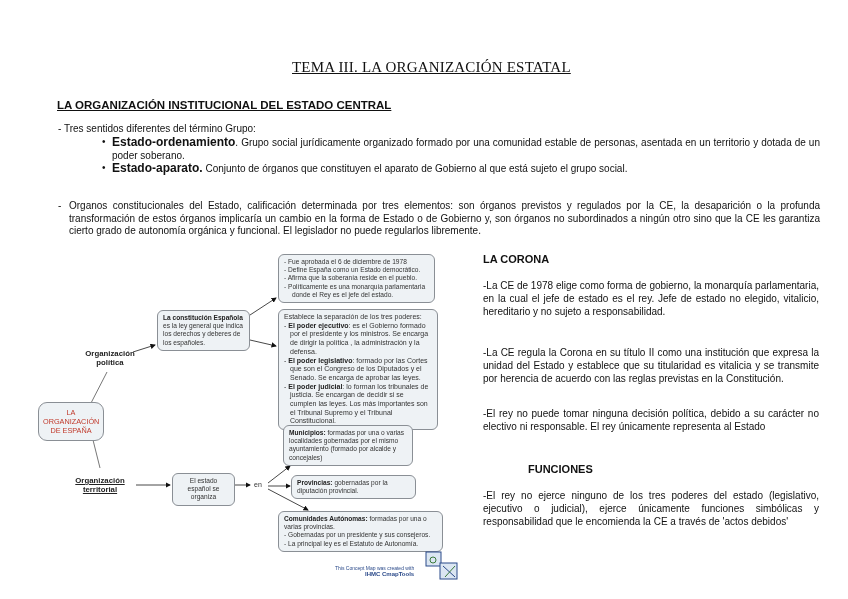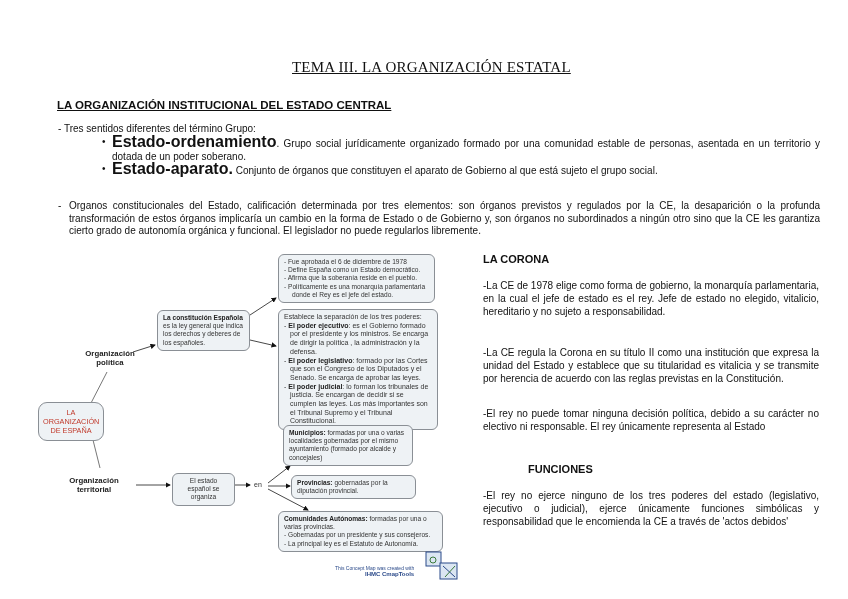--- a/index.html
+++ b/index.html
@@ -13,21 +13,21 @@
   }
   .section-heading {
     position: absolute; left: 57px; top: 99px;
     font-size: 11.5px; font-weight: bold; text-decoration: underline; white-space: nowrap;
   }
   .para { position: absolute; font-size: 10px; line-height: 12.5px; color: #111; }
   .intro { left: 58px; top: 123px; white-space: nowrap; }
   .bullets { position: absolute; left: 102px; top: 136px; width: 718px; font-size: 10px; line-height: 12.6px; }
   .bullets li { list-style: none; position: relative; padding-left: 10px; text-align: justify; }
   .bullets li::before { content: "•"; position: absolute; left: 0; top: 0; }
-  .bullets b { font-size: 16px; }
+  .bullets b { font-size: 12px; }
   .organos { left: 58px; top: 200px; width: 762px; text-align: justify; }
   .organos .dash { position: absolute; left: 0; }
   .organos .txt { display: block; padding-left: 11px; }
 
   
   .rc-heading { position: absolute; left: 483px; font-size: 11px; font-weight: bold; }
   .rc-para { position: absolute; left: 483px; width: 336px; font-size: 10px; line-height: 12.8px; text-align: justify; }
 
   
   .cmap { position: absolute; left: 0; top: 0; width: 848px; height: 599px; pointer-events: none; }
@@ -87,21 +87,21 @@
     <line x1="136" y1="485" x2="170" y2="485"></line>
     <line x1="235" y1="485" x2="250" y2="485"></line>
     <line x1="268" y1="483" x2="290" y2="466"></line>
     <line x1="268" y1="486" x2="290" y2="486"></line>
     <line x1="268" y1="489" x2="308" y2="510"></line>
   </g>
 </svg>
 
 <div class="label" style="left:80px; top:349px; width:60px;">Organización política</div>
 <div class="node root" style="left:38px; top:402px; width:66px;">LA ORGANIZACIÓN DE ESPAÑA</div>
-<div class="label" style="left:64px; top:476px; width:60px;">Organización territorial</div>
+<div class="label" style="left:70px; top:476px; width:60px;text-decoration:underline;">Organización territorial</div>
 
 <div class="node" style="left:157px; top:310px; width:93px;">
   <b>La constitución Española</b><br>
   <span>es la ley general que indica los derechos y deberes de los españoles.</span>
 </div>
 
 <div class="node" style="left:278px; top:254px; width:157px;">
   <div>- Fue aprobada el 6 de diciembre de 1978</div>
   <div>- Define España como un Estado democrático.</div>
   <div>- Afirma que la soberanía reside en el pueblo.</div>

